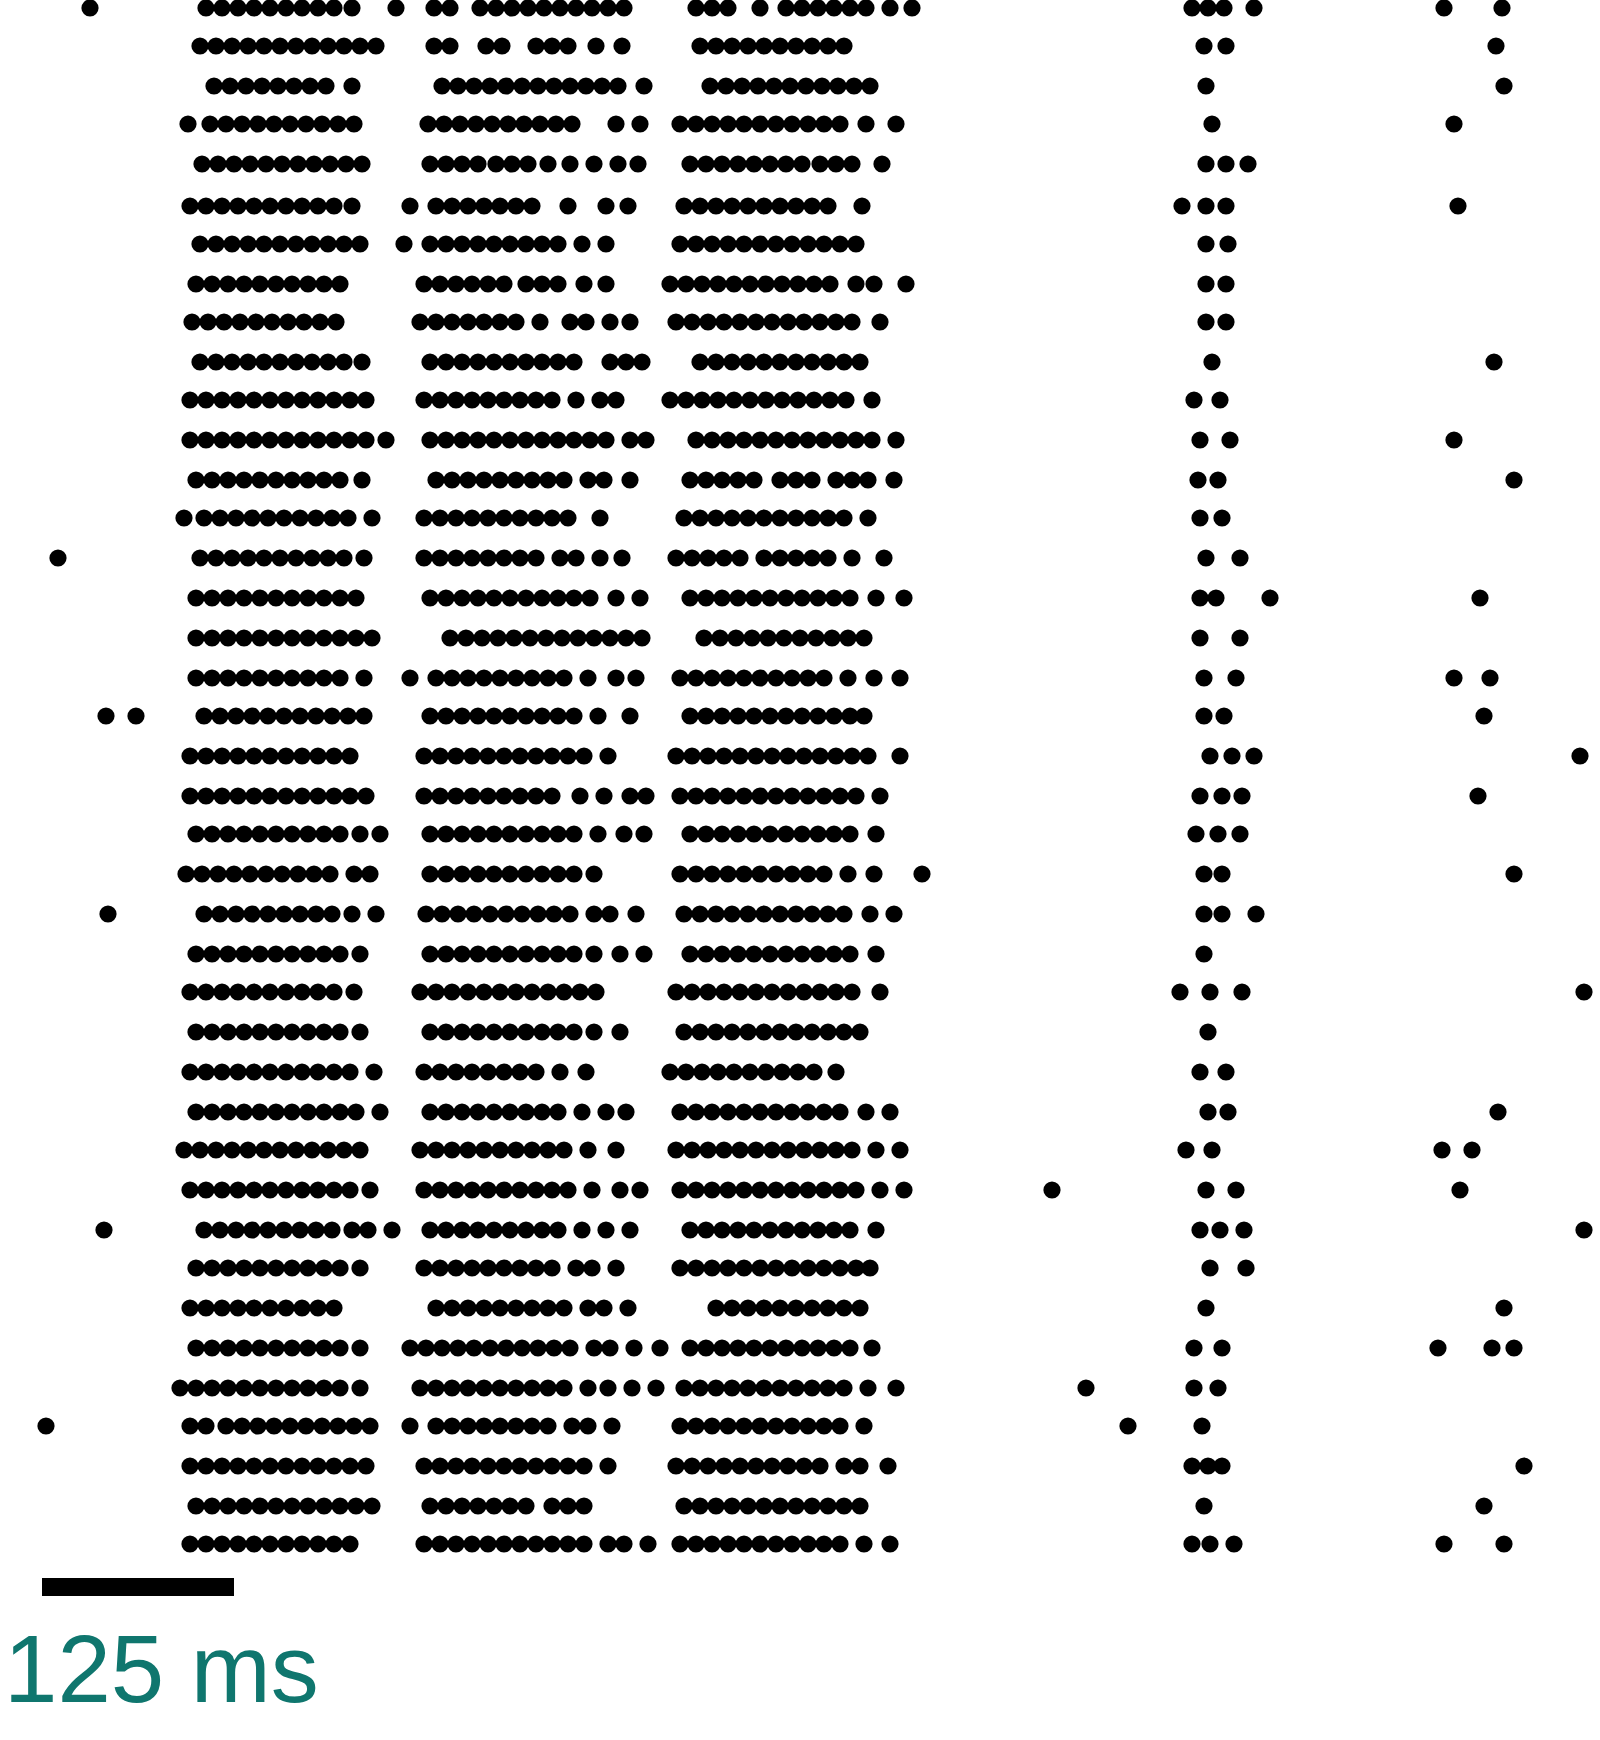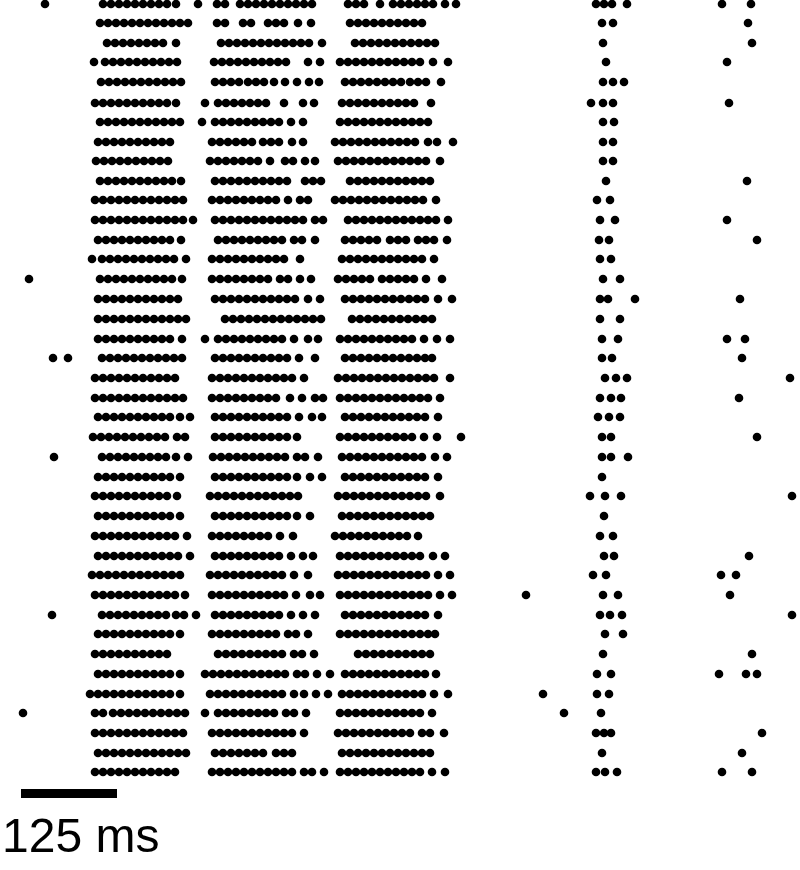--- a/index.html
+++ b/index.html
@@ -25,21 +25,21 @@
   .scale-bar {
     position: absolute;
     background: #000000;
   }
   .scale-label {
     position: absolute;
     left: 2px;
     top: 812px;
     font-size: 48px;
     line-height: 1.0;
-    color: #000000;
+    color: #0f766e;
     letter-spacing: 0px;
   }
 </style>
 </head>
 <body>
 
 <div class="figure-wrap">
   <svg class="raster" width="800" height="870" viewBox="0 0 800 870">
       <circle cx="45" cy="4" r="4.3" fill="#000000"></circle>
       <circle cx="103" cy="4" r="4.3" fill="#000000"></circle>

